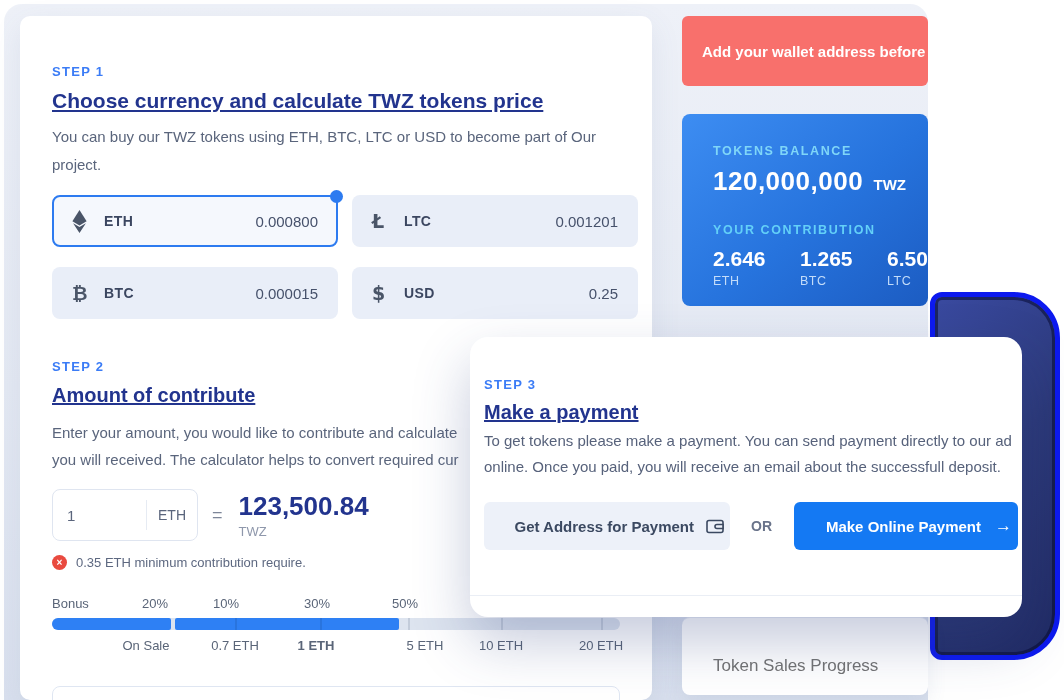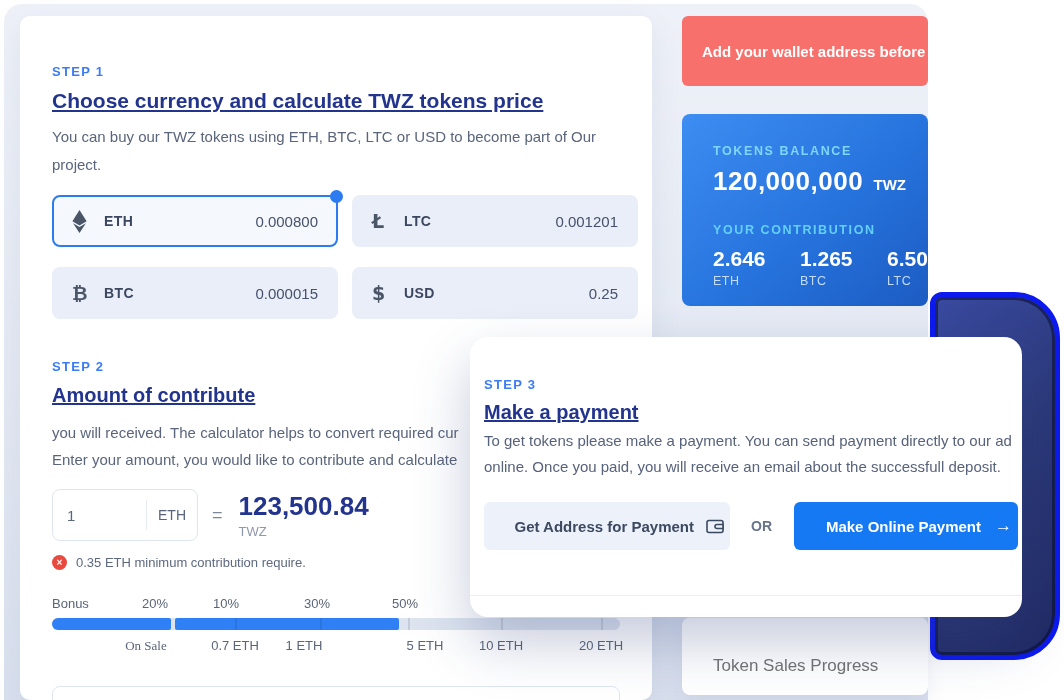--- a/index.html
+++ b/index.html
@@ -142,22 +142,22 @@
           <span class="cicon">$</span>
           <span class="code">USD</span>
           <span class="rate">0.25</span>
         </div>
       </div>
 
       <div class="step2-block">
         <div class="step-label">STEP 2</div>
         <div class="h-title" style="font-size:20px;">Amount of contribute</div>
         <div class="body-text" style="line-height:27px;margin-top:12px;">
+          <span class="nowrap-line">Enter your amount, you would like to contribute and calculate</span>
           <span class="nowrap-line">you will received. The calculator helps to convert required cur</span>
-          <span class="nowrap-line">Enter your amount, you would like to contribute and calculate</span>
         </div>
 
         <div class="amount-row">
           <div class="amount-box">
             <span class="val">1</span>
             <span class="sep"></span>
             <span class="cur">ETH</span>
           </div>
           <span class="equals">=</span>
           <div class="result">
@@ -180,23 +180,23 @@
           <div class="track">
             <div class="seg a"></div>
             <div class="seg b"></div>
             <span class="tickline" style="left:183px;"></span>
             <span class="tickline" style="left:268px;"></span>
             <span class="tickline" style="left:356px;"></span>
             <span class="tickline" style="left:449px;"></span>
             <span class="tickline" style="left:549px;"></span>
           </div>
           <div class="ticks">
-            <span class="tick" style="left:94px;font-family:Liberation Serif, serif;">On Sale</span>
+            <span class="tick" style="left:94px;">On Sale</span>
             <span class="tick" style="left:183px;">0.7 ETH</span>
-            <span class="tick" style="left:252px;">1 ETH</span>
+            <span class="tick" style="left:264px;font-weight:bold;">1 ETH</span>
             <span class="tick" style="left:373px;">5 ETH</span>
             <span class="tick" style="left:449px;">10 ETH</span>
             <span class="tick" style="left:549px;">20 ETH</span>
           </div>
         </div>
 
         <div class="summary-box">
           
         </div>
       </div>

